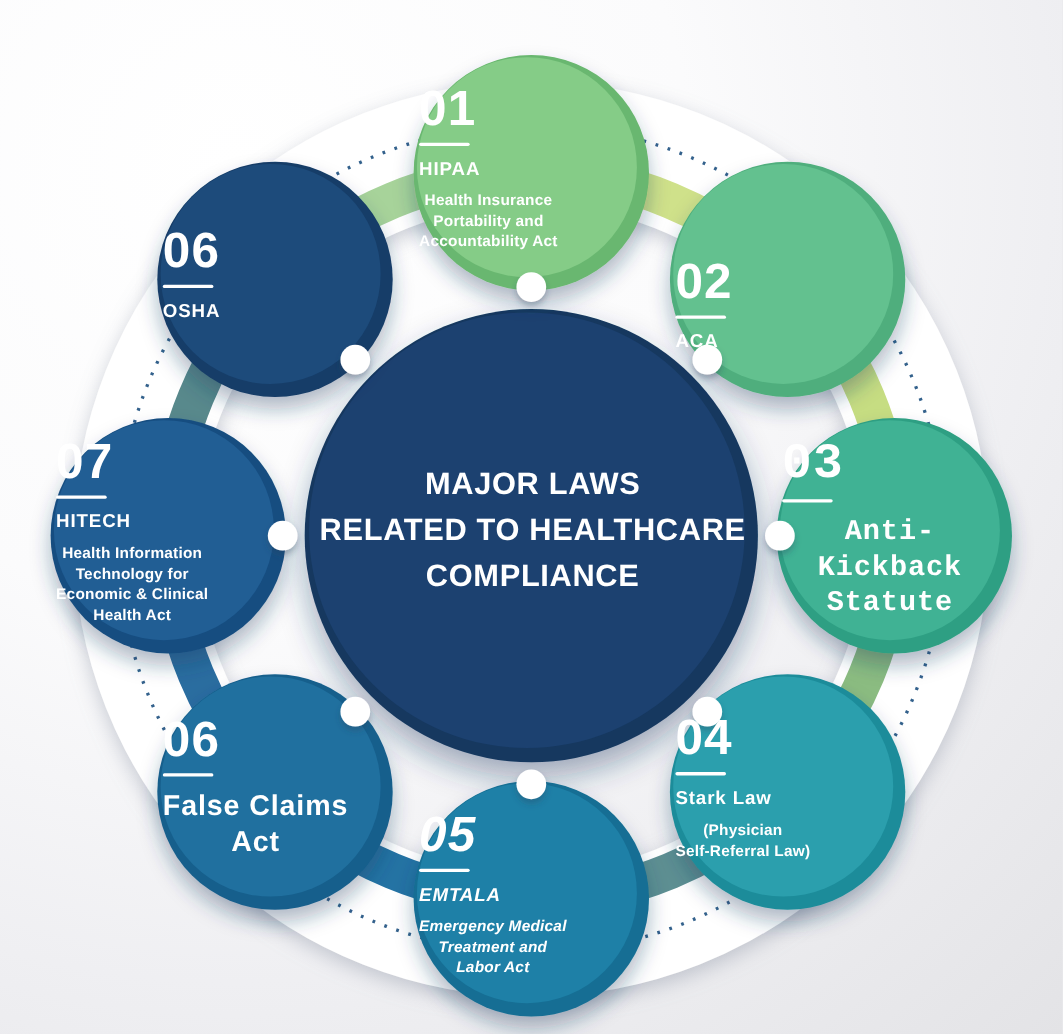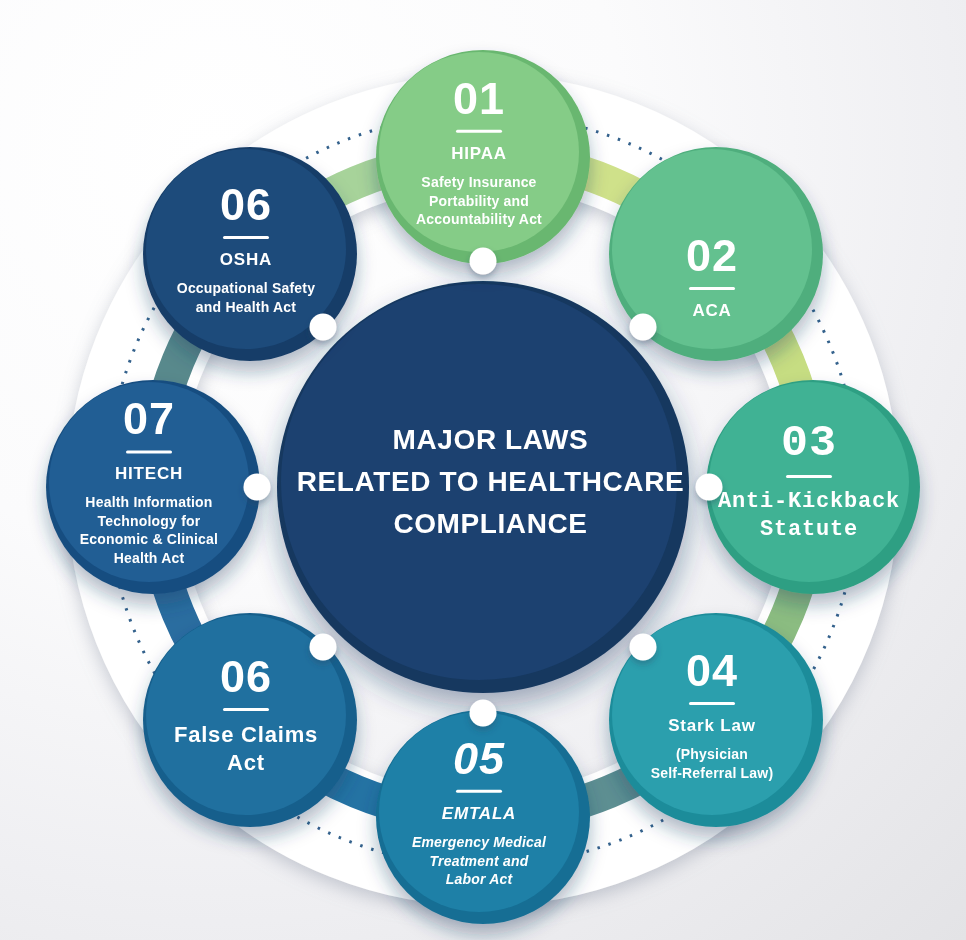--- a/index.html
+++ b/index.html
@@ -3,26 +3,26 @@
 <meta charset="utf-8">
 <style>
   html,body{margin:0;padding:0;background:#e9e9ec;}
   #stage{
     position:relative;width:966px;height:940px;overflow:hidden;
     background:radial-gradient(circle at 22% 16%, #ffffff 0%, #fbfbfc 38%, #efeff2 68%, #e3e3e6 100%);
     font-family:"Liberation Sans","DejaVu Sans",sans-serif;
   }
   #art{position:absolute;left:0;top:0;z-index:1;}
   .txt{position:absolute;z-index:2;transform:translate(-50%,-50%);
-       display:flex;flex-direction:column;align-items:center;justify-content:center;
+       display:flex;flex-direction:column;align-items:flex-start;justify-content:center;
        text-align:center;color:#ffffff;width:196px;pointer-events:none;}
   .num{font-size:45px;font-weight:800;line-height:1;letter-spacing:1px;}
   .divider{width:46px;height:3px;background:#ffffff;border-radius:2px;margin:9px 0 10px 0;}
   .acronym{font-size:17px;font-weight:800;letter-spacing:0.8px;line-height:1.25;white-space:pre-line;}
-  .big .acronym{font-size:22px;}
+  .big .acronym{font-size:26px;}
   .desc{font-size:14px;font-weight:bold;letter-spacing:0.2px;line-height:1.32;margin-top:9px;white-space:pre-line;}
   .desc:empty{display:none;margin:0;}
   #center-text{width:400px;font-size:28px;font-weight:800;letter-spacing:0.6px;line-height:1.5;white-space:pre-line;padding-left:23px;}
 </style>
 </head>
 <body>
 
 <div id="stage">
 
   <svg id="art" width="966" height="940" viewBox="0 0 966 940">
@@ -107,21 +107,21 @@
   </svg>
 
   <div class="txt" id="center-text" style="left:479px;top:482px;">MAJOR LAWS
 RELATED TO HEALTHCARE
 COMPLIANCE</div>
 
   <div class="txt" style="left:479px;top:152px;">
     <div class="num">01</div>
     <div class="divider"></div>
     <div class="acronym">HIPAA</div>
-    <div class="desc">Safety Insurance
+    <div class="desc">Health Insurance
 Portability and
 Accountability Act</div>
   </div>
 
   <div class="txt" style="left:712px;top:249px;margin-top:28px;">
     <div class="num">02</div>
     <div class="divider"></div>
     <div class="acronym">ACA</div>
   </div>
 
@@ -165,17 +165,15 @@
     <div class="desc">Health Information
 Technology for
 Economic &amp; Clinical
 Health Act</div>
   </div>
 
   <div class="txt" style="left:246px;top:249px;">
     <div class="num">06</div>
     <div class="divider"></div>
     <div class="acronym">OSHA</div>
-    <div class="desc">Occupational Safety
-and Health Act</div>
   </div>
 
 </div>
 
 </body></html>

